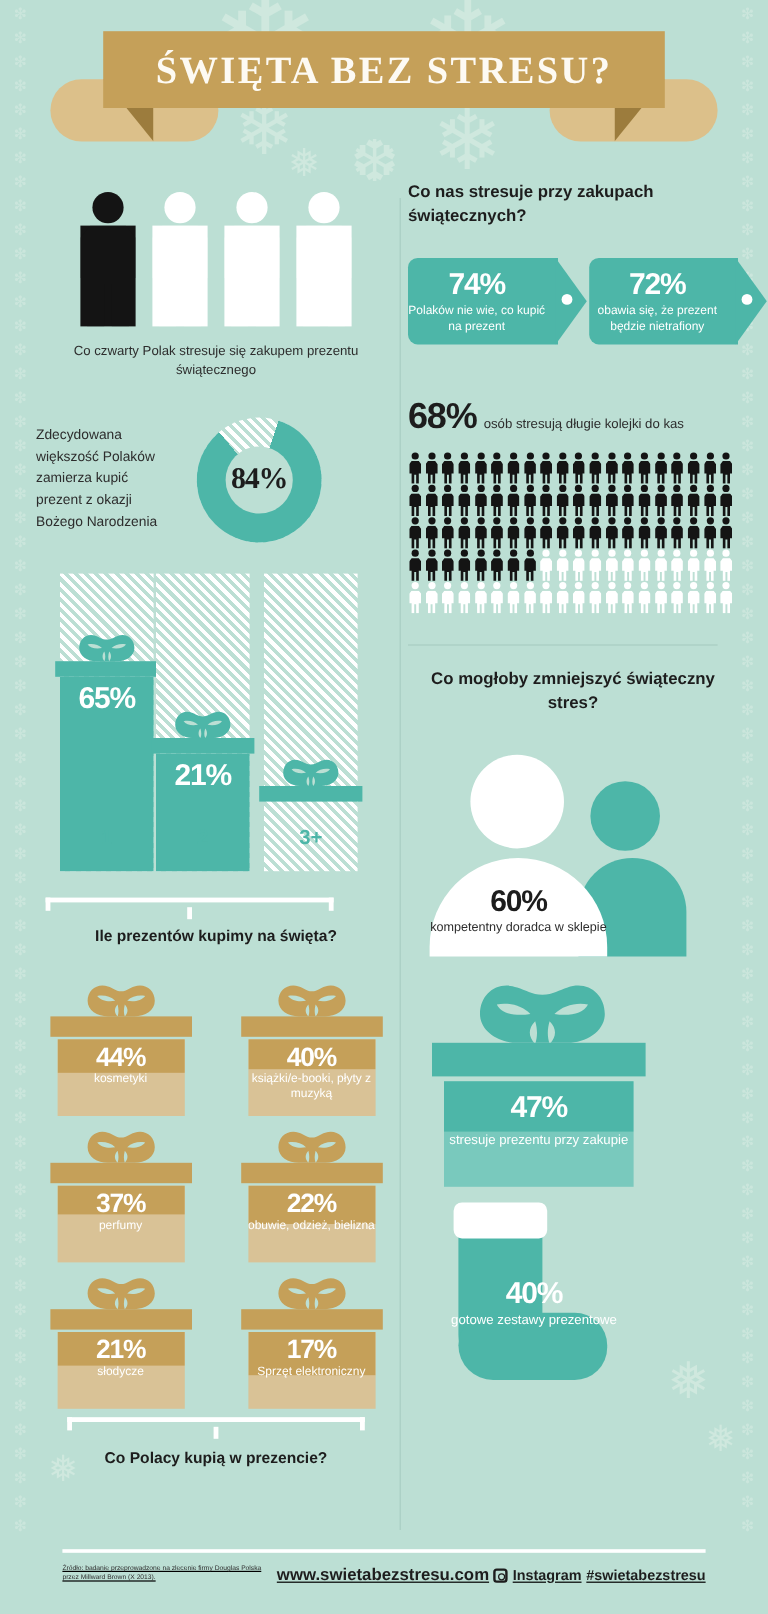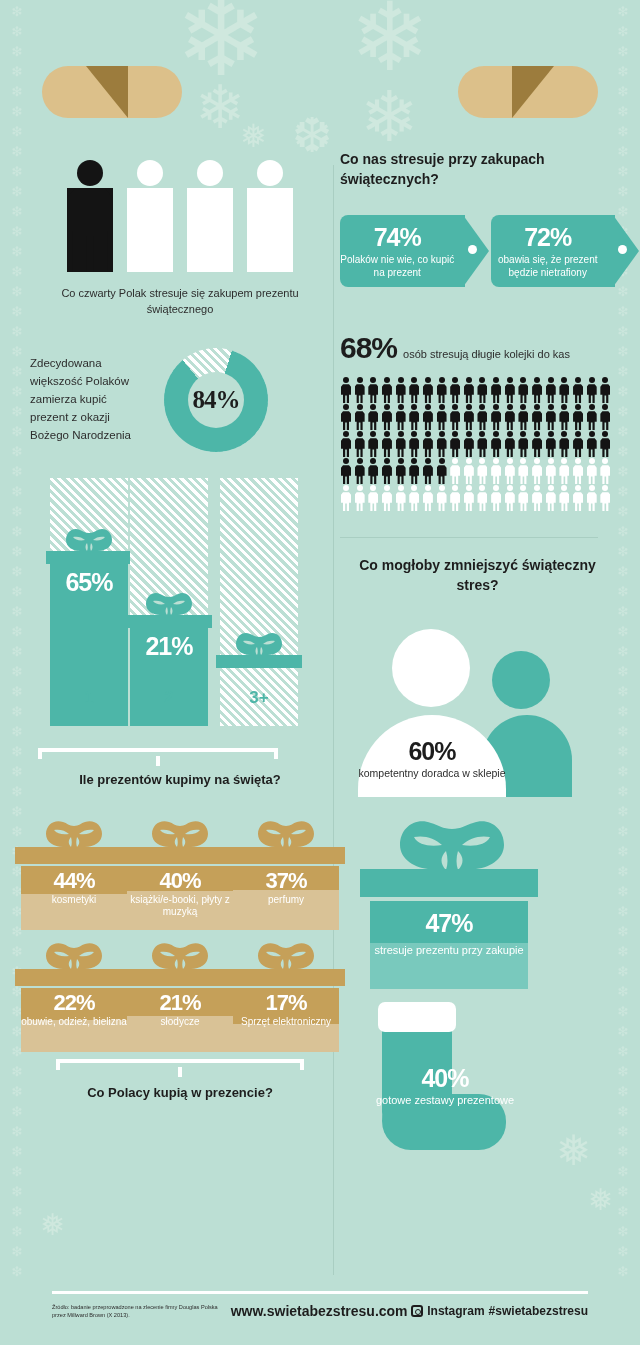--- a/index.html
+++ b/index.html
@@ -91,21 +91,21 @@
   .gb-label { position: absolute; bottom: 18px; width: 78px; text-align: center;
     font-size: 17px; font-weight: bold; color: #4db6a8; }
   .bracket { position: absolute; bottom: 8px; left: 8px; width: 240px; height: 12px;
     border-top: 4px solid #ffffff; }
   .bracket::before, .bracket::after { content:""; position:absolute; top:-4px; width:4px; height:11px; background:#fff; }
   .bracket::before { left:0; } .bracket::after { right:0; }
   .bracket i { position:absolute; left:50%; top:4px; width:4px; height:10px; background:#fff; transform:translateX(-50%); }
   .section-q { text-align: center; font-size: 13px; font-weight: bold; color: #1d1d1d; margin-top: 4px; }
 
   
-  .grid-gifts { display: grid; grid-template-columns: 1fr 1fr 1fr; gap: 4px 18px; margin-top: 28px; }
+  .grid-gifts { display: grid; grid-template-columns: 1fr 1fr; gap: 4px 18px; margin-top: 28px; }
   .ggift { position: relative; height: 118px; }
   .ggift .bow { position: absolute; top: 0; left: 50%; transform: translateX(-50%); width: 66px; height: 34px; }
   .ggift .lid { position: absolute; top: 32px; left: 50%; transform: translateX(-50%);
     width: 118px; height: 17px; background: #c5a059; }
   .ggift .body2 { position: absolute; top: 51px; left: 50%; transform: translateX(-50%);
     width: 106px; height: 64px; background: #d9c296; overflow: hidden; }
   .ggift .fill { position: absolute; top: 0; left: 0; width: 100%; background: #c5a059; }
   .ggift .pct { position: absolute; top: 2px; width: 100%; text-align: center;
     color: #fff; font-size: 22px; font-weight: bold; letter-spacing: -1px; }
   .ggift .lbl { position: absolute; top: 28px; width: 100%; text-align: center;
@@ -182,21 +182,21 @@
   .st-foot { position: absolute; left: 42px; top: 92px; width: 124px; height: 56px;
     background: #4db6a8; border-radius: 30px 30px 30px 32px; }
   .st-text { position: absolute; left: 30px; top: 62px; width: 150px; text-align: center; z-index: 3; }
   .st-text .pct { color: #fff; font-size: 25px; font-weight: bold; letter-spacing: -1px; }
   .st-text .lbl { color: #fff; font-size: 11px; line-height: 1.3; }
 
   
   .footer { position: absolute; left: 0; bottom: 0; width: 640px; height: 60px; z-index: 6; }
   .footer .rule { position: absolute; top: 6px; left: 52px; width: 536px; height: 3px; background: #fff; }
   .footer .inner { position: absolute; top: 18px; left: 52px; width: 536px;
-    display: flex; align-items: center; }
+    display: flex; align-items: flex-end; text-decoration: underline; }
   .footer .src { font-size: 5.6px; color: #2d2d2d; line-height: 1.5; width: 190px; }
   .footer .site { font-size: 14px; font-weight: bold; color: #1d1d1d; width: 200px; text-align: center; }
   .footer .insta { display: flex; align-items: center; gap: 4px; font-size: 12px;
     font-weight: bold; color: #1d1d1d; }
   .footer .insta .ig { width: 12px; height: 12px; border: 2px solid #1d1d1d; border-radius: 3px;
     position: relative; display: inline-block; }
   .footer .insta .ig::after { content: ""; position: absolute; left: 2px; top: 2px;
     width: 4px; height: 4px; border: 1.5px solid #1d1d1d; border-radius: 50%; }
 </style>
 </head>
@@ -345,20 +345,23 @@
       <span>❇</span>
       <span>❇</span>
       <span>❇</span>
   </div>
 
   <div class="banner-wrap">
     <div class="ribbon-end l"></div>
     <div class="ribbon-end r"></div>
     <div class="ribbon-fold l"></div>
     <div class="ribbon-fold r"></div>
+    <div class="banner">
+      <h1>ŚWIĘTA BEZ STRESU?</h1>
+    </div>
   </div>
 
   <div class="divider-v"></div>
 
   <div class="col-left">
 
     <div class="people4">
       <div class="person p-dark">
           <div class="head"></div>
           <div class="body" style="background:#141414"></div>

